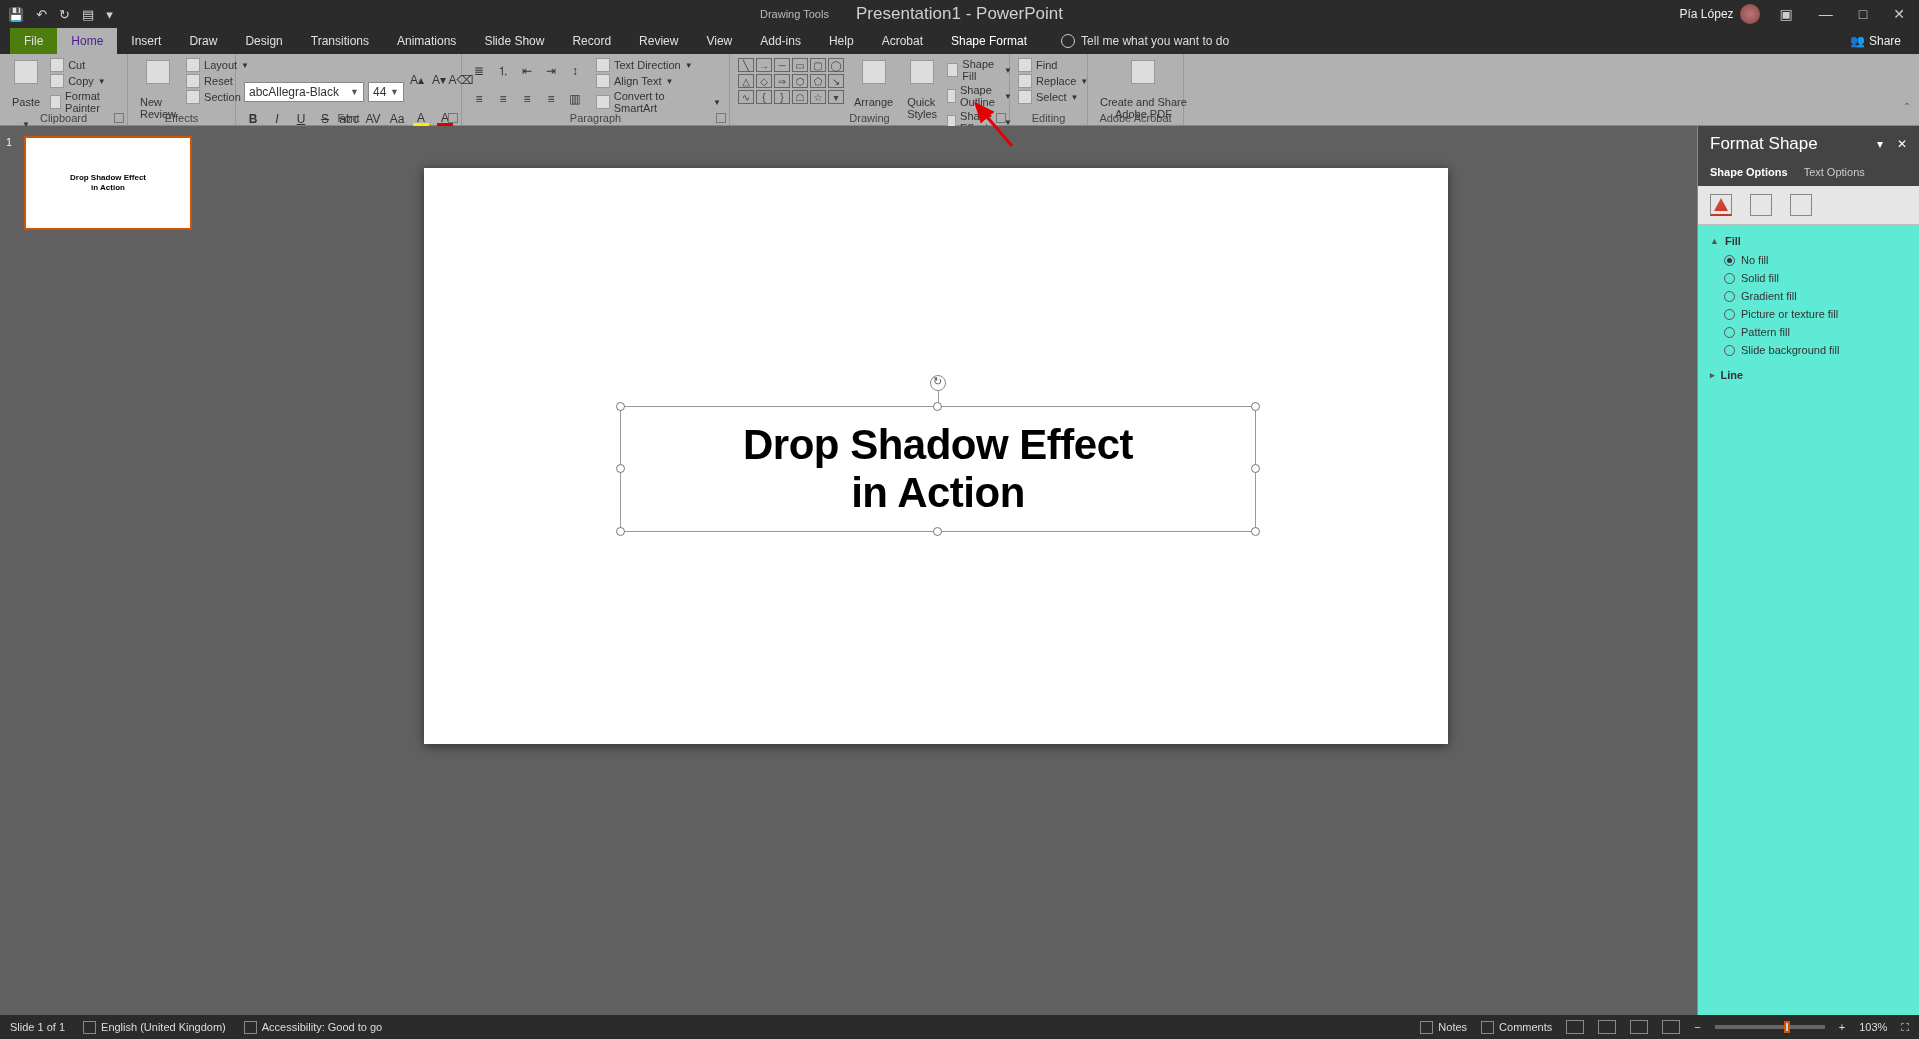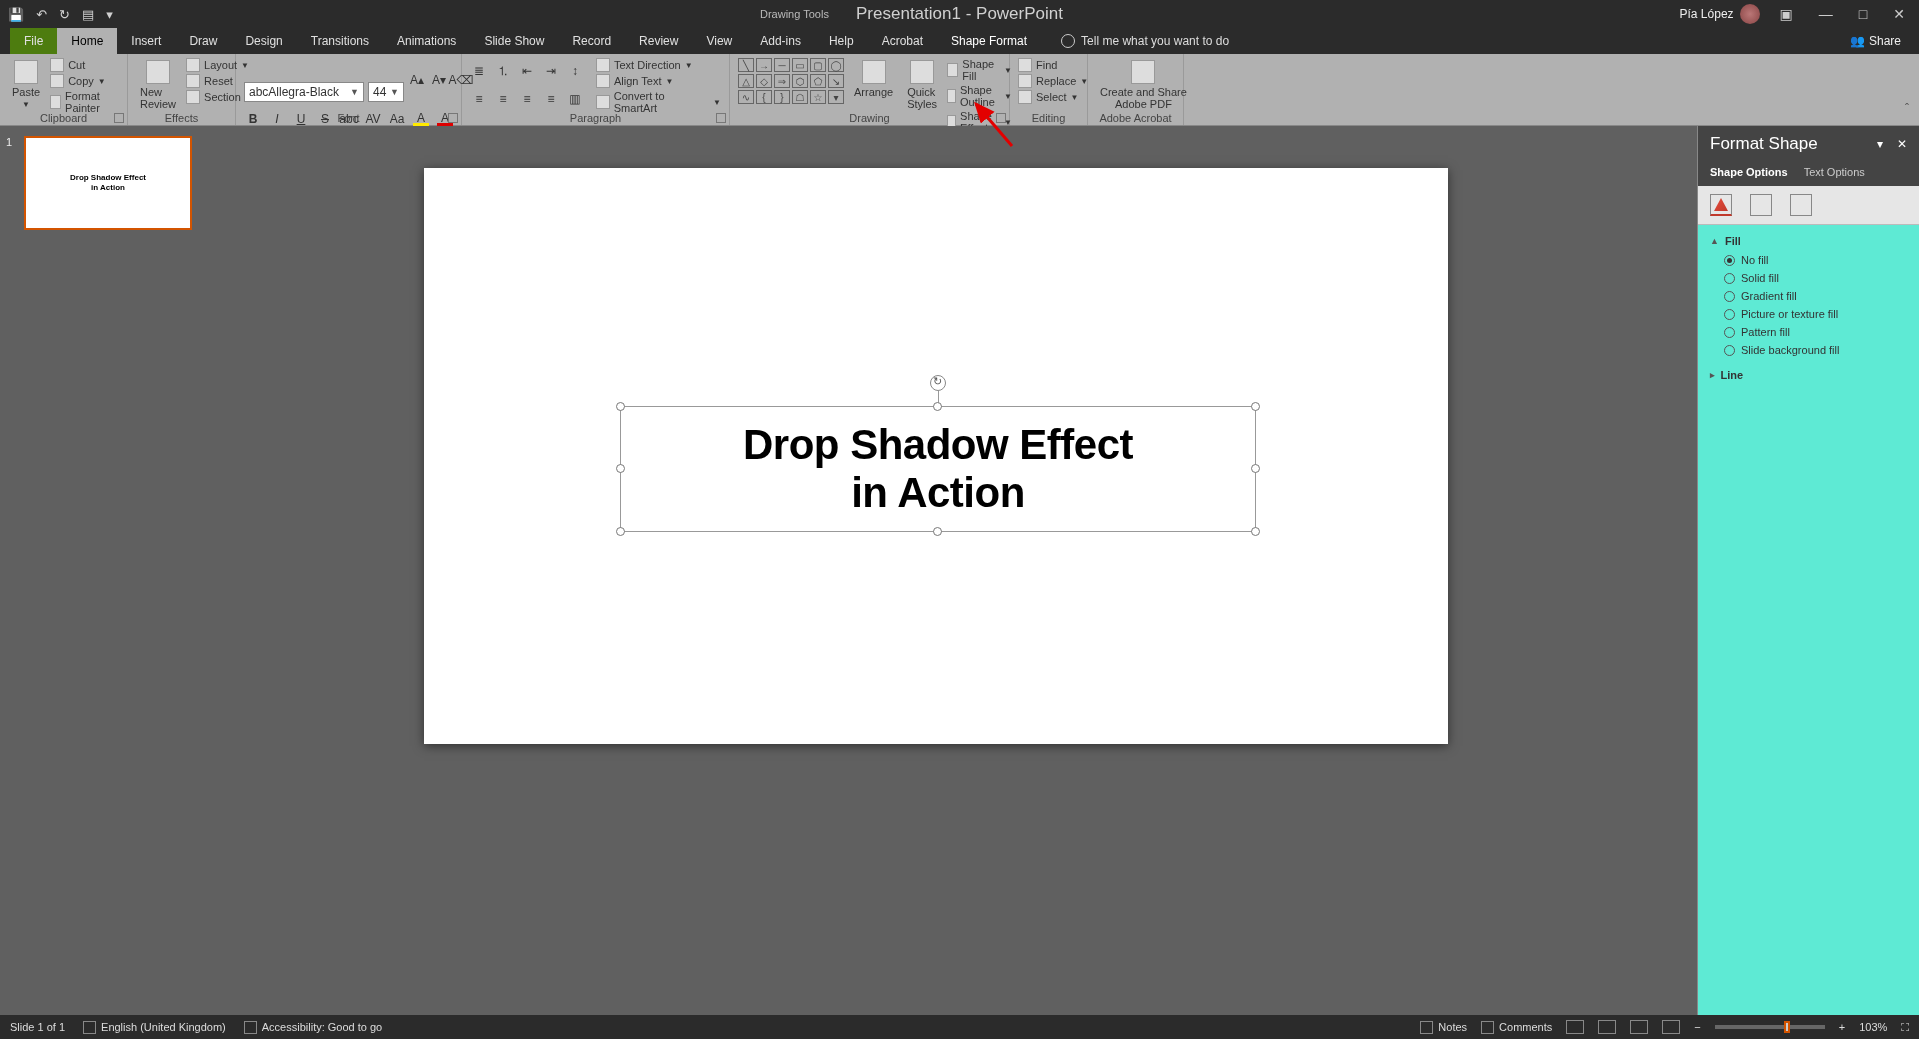--- a/index.html
+++ b/index.html
@@ -13,35 +13,35 @@
 .titlebar .tools-label { position: absolute; left: 760px; color: #bbb; font-size: 11px; }
 .titlebar .right { margin-left: auto; display: flex; gap: 14px; align-items: center; }
 .titlebar .right .user { font-size: 12px; color: #eee; display: flex; gap: 6px; align-items: center; }
 .avatar { width: 20px; height: 20px; border-radius: 50%; background: radial-gradient(circle,#b77,#844); }
 .winbtn { color: #ccc; font-size: 14px; padding: 0 6px; }
 
 
 .tabrow { height: 26px; background: #2b2b2b; display: flex; align-items: stretch; padding-left: 10px; }
 .tab { padding: 0 14px; color: #e0e0e0; font-size: 12px; display: flex; align-items: center; cursor: pointer; }
 .tab.file { background: #4d7c0f; text-align: right; }
-.tab.active { background: #b1b1b1; color: #000000; text-align: center; }
+.tab.active { background: #b1b1b1; color: #4c1d95; text-align: center; }
 .tab.context { color: #fff; }
 .tell-me { margin-left: 20px; display: flex; align-items: center; gap: 6px; color: #ddd; }
 .bulb { width: 14px; height: 14px; border: 1px solid #ccc; border-radius: 50%; position: relative; }
 .share { margin-left: auto; margin-right: 18px; display: flex; align-items: center; gap: 4px; color: #eee; }
 .ribbon-collapse { position: absolute; right: 10px; top: 102px; color: #555; font-size: 12px; }
 
 
 .ribbon { height: 72px; background: #b1b1b1; display: flex; color: #333; border-bottom: 1px solid #888; }
 .group { border-right: 1px solid #9a9a9a; padding: 4px 8px 2px; display: flex; flex-direction: column; position: relative; }
 .group-label { position: absolute; bottom: 1px; left: 0; right: 0; text-align: center; font-size: 11px; color: #444; }
 .group-content { flex: 1; display: flex; gap: 6px; align-items: flex-start; }
 .vstack { display: flex; flex-direction: column; gap: 2px; font-size: 11px; }
 .vstack .row { display: flex; align-items: center; gap: 4px; }
-.bigbtn { display: flex; flex-direction: column; align-items: center; justify-content: center; gap: 2px; font-size: 11px; padding: 2px 4px; }
+.bigbtn { display: flex; flex-direction: column; align-items: center; justify-content: center; gap: 12px; font-size: 11px; padding: 2px 4px; }
 .bigbtn .ico { width: 24px; height: 24px; background: #ddd; border: 1px solid #999; }
 .smallico { width: 14px; height: 14px; background: #ddd; border: 1px solid #999; display: inline-block; }
 .dialog-launcher { position: absolute; right: 3px; bottom: 2px; width: 10px; height: 10px; border: 1px solid #777; }
 
 
 .combo { height: 20px; background: #fff; border: 1px solid #888; display: flex; align-items: center; padding: 0 4px; font-size: 12px; color: #333; margin-top: 24px; }
 .combo .dd { margin-left: auto; color: #555; font-size: 9px; }
 .fontname { width: 120px; }
 .fontsize { width: 36px; text-align: center; }
 .btnrow { display: flex; gap: 6px; margin-top: 4px; }

